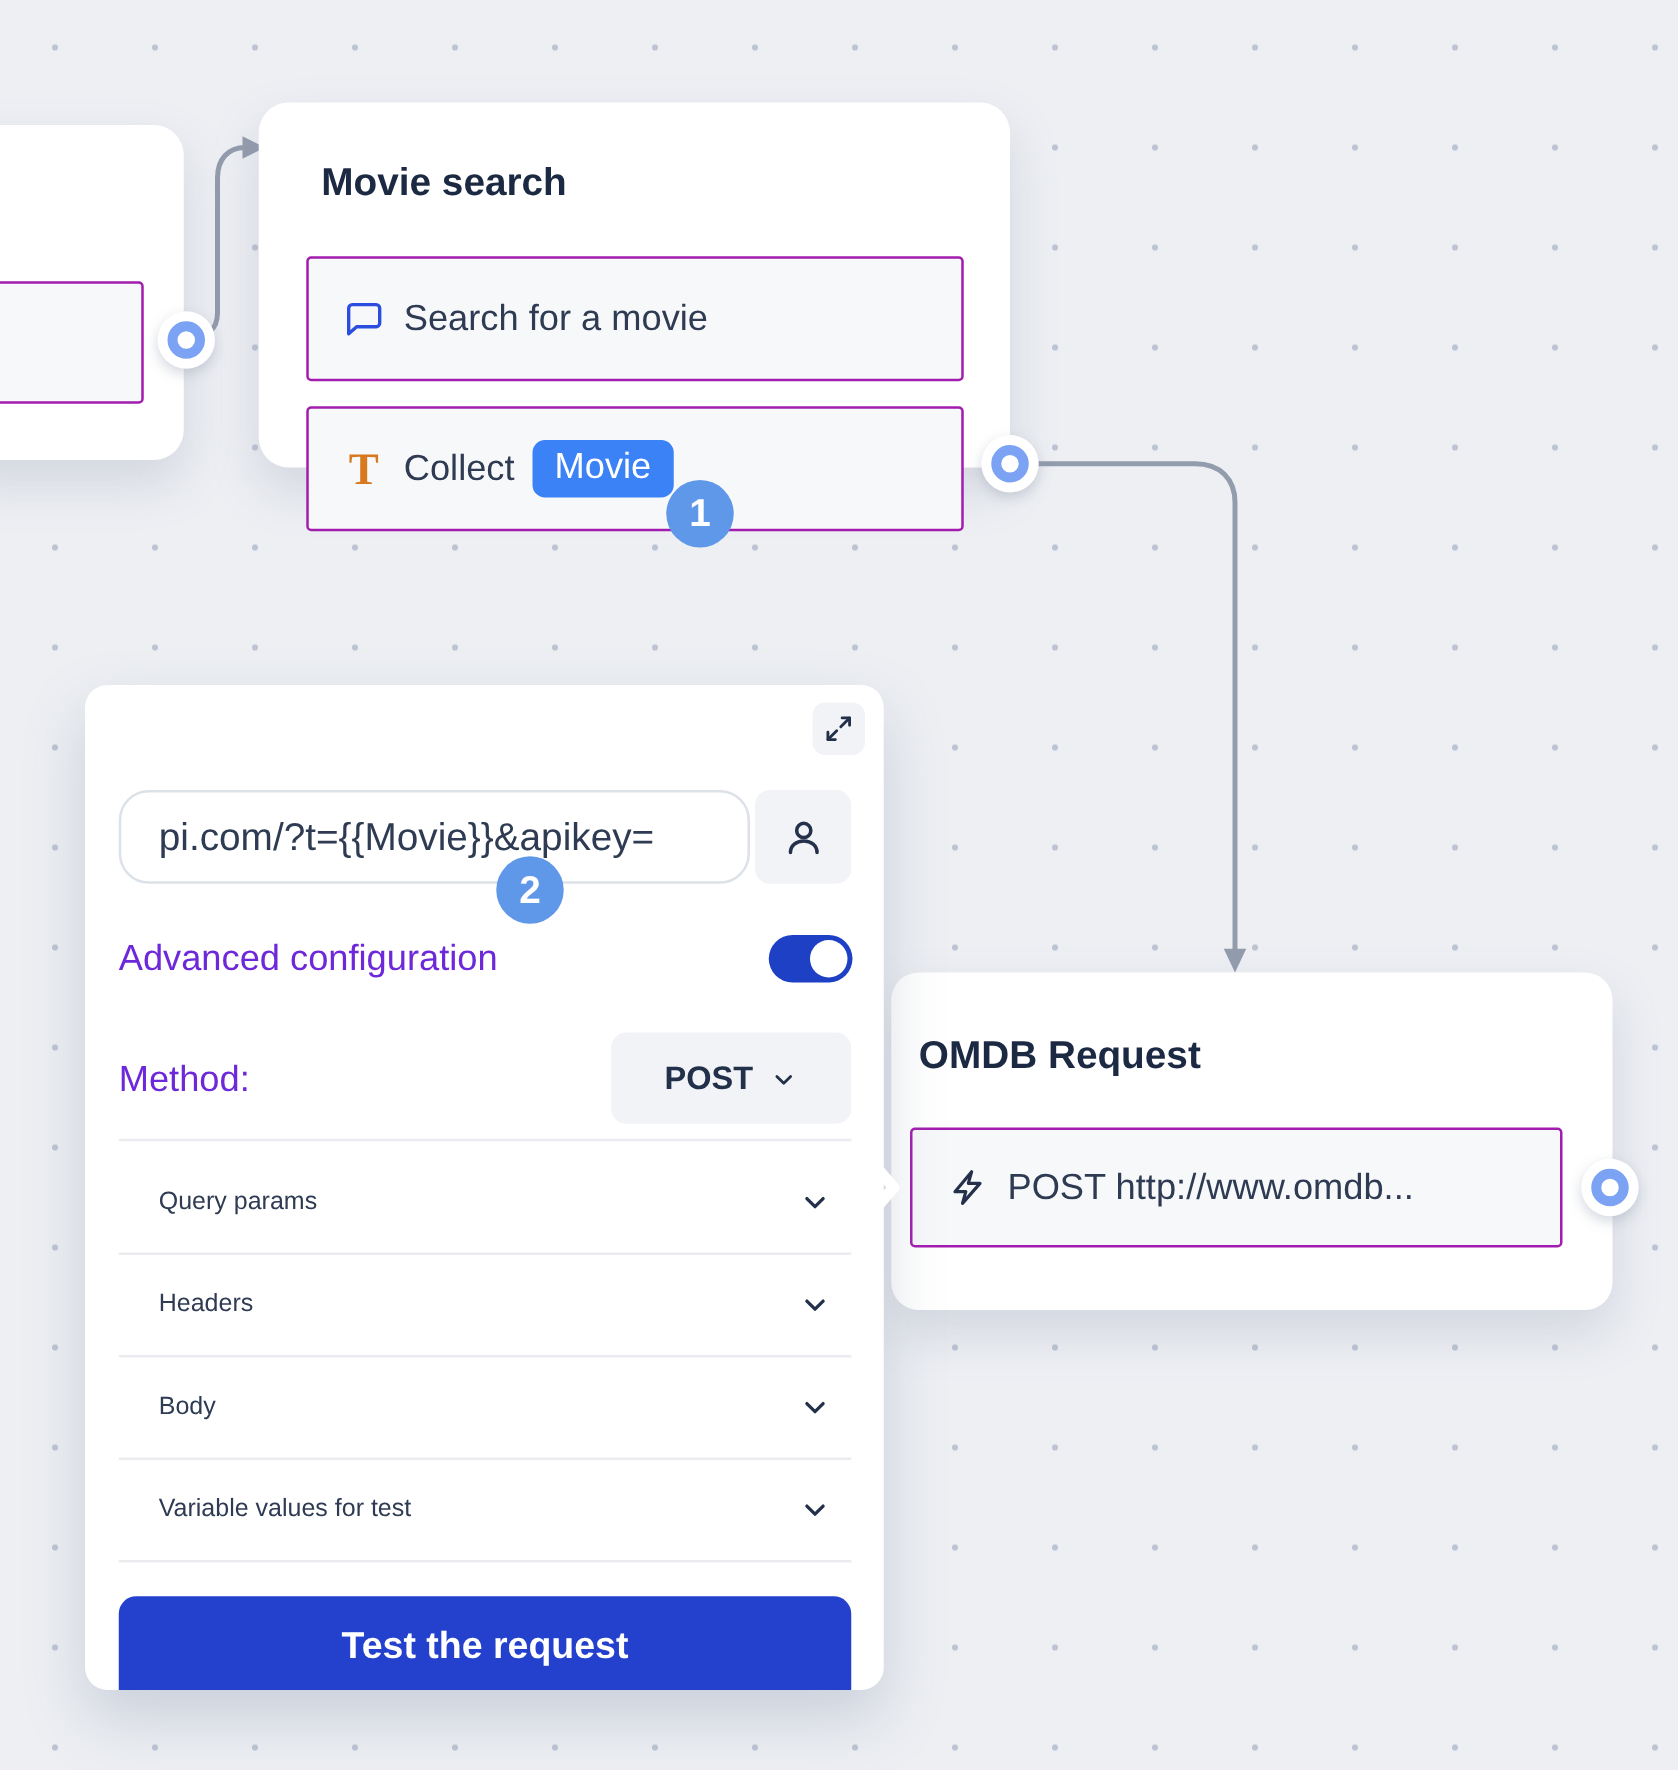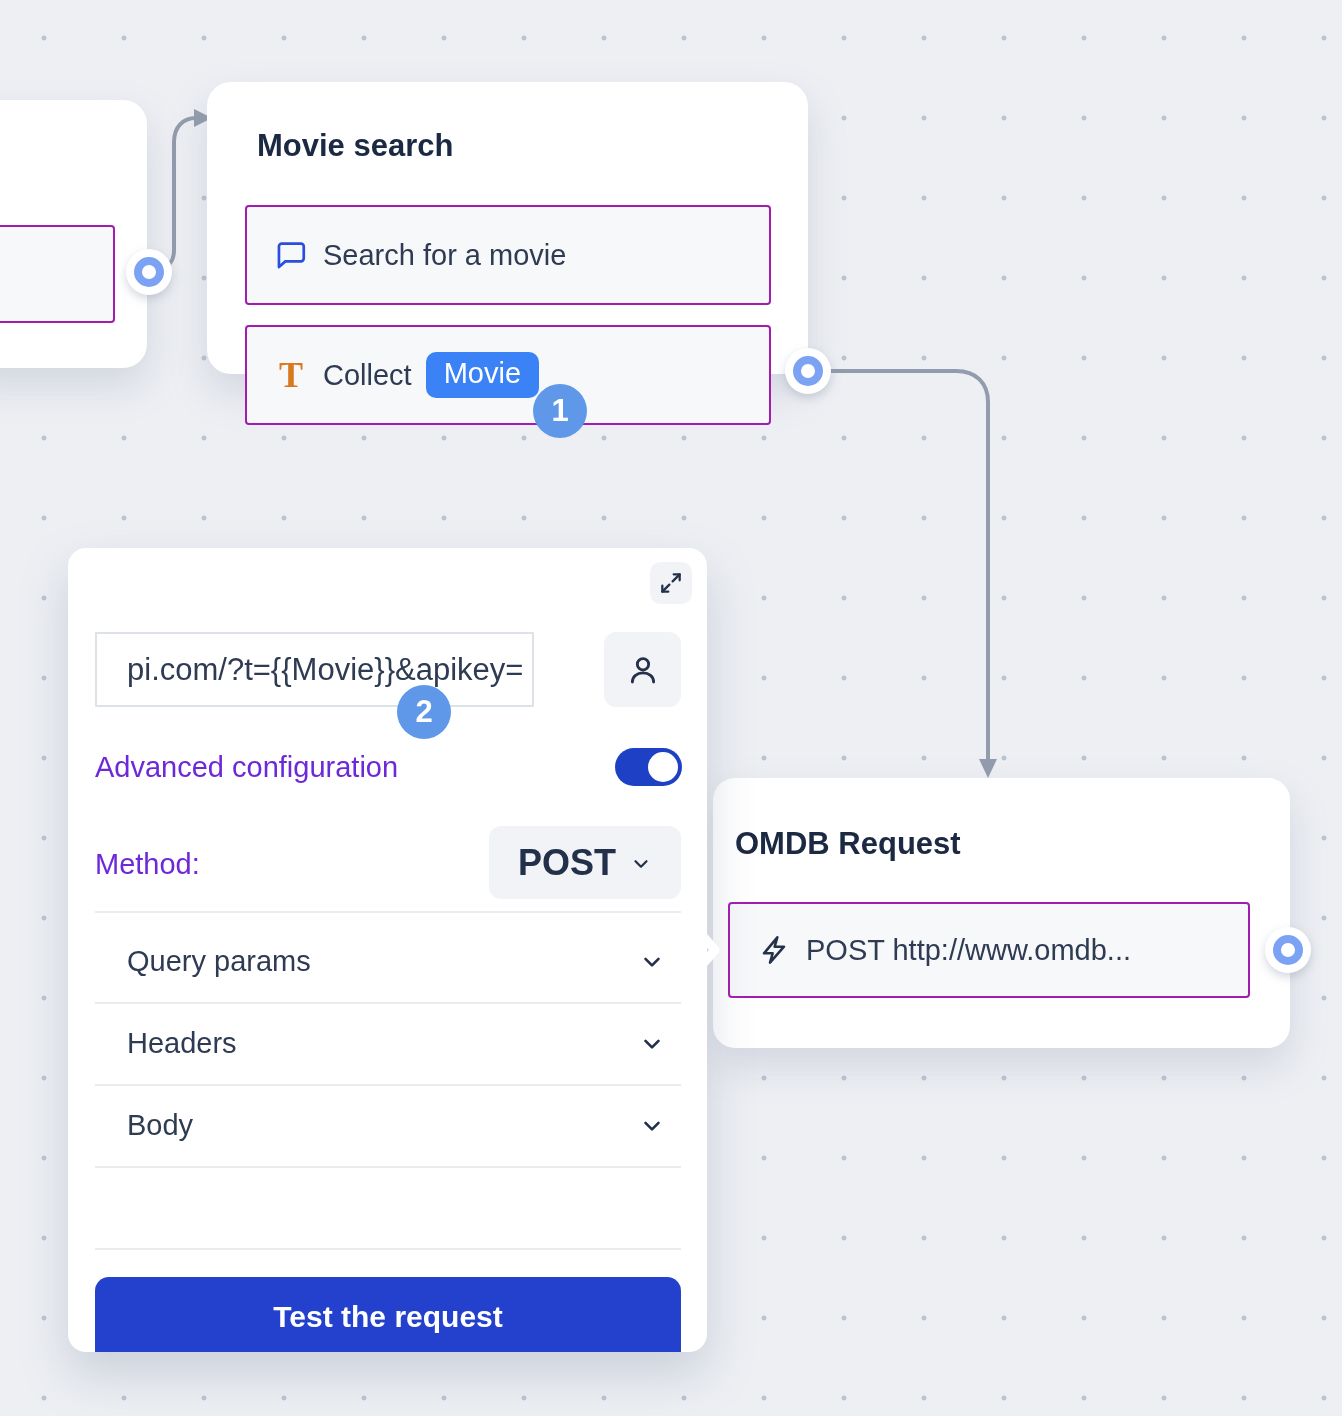--- a/index.html
+++ b/index.html
@@ -25,32 +25,32 @@
   .port{position:absolute;width:46px;height:46px;border-radius:50%;background:#ffffff;
     box-shadow:0 4px 10px rgba(128,139,163,.35);display:flex;align-items:center;justify-content:center;z-index:5;}
   .port .ring{width:14px;height:14px;border:8px solid #7ca2f4;border-radius:50%;background:#ffffff;}
   .step-badge{position:absolute;width:54px;height:54px;border-radius:50%;background:#5f98e9;
     color:#ffffff;font-size:31px;font-weight:700;display:flex;align-items:center;justify-content:center;z-index:6;}
   .var-badge{background:#3b82f6;color:#ffffff;border-radius:10px;padding:5px 18px 8px 18px;margin-left:14px;font-size:29px;}
   .t-glyph{font-family:"Liberation Serif","DejaVu Serif",serif;font-size:36px;font-weight:600;color:#d8791f;line-height:1;}
   .panel{position:absolute;left:68px;top:548px;width:639px;height:804px;background:#ffffff;
     border-radius:18px;box-shadow:0 22px 48px rgba(124,136,162,.30);overflow:hidden;z-index:3;}
   .icon-btn{position:absolute;background:#f1f3f6;border-radius:10px;display:flex;align-items:center;justify-content:center;}
-  .url-input{position:absolute;left:27px;top:84px;width:439px;height:75px;box-sizing:border-box;
-    border:2px solid #dde1e8;border-radius:1px;background:#ffffff;display:flex;align-items:center;
+  .url-input{position:absolute;left:27px;top:84px;width:505px;height:75px;box-sizing:border-box;
+    border:2px solid #dde1e8;border-radius:24px;background:#ffffff;display:flex;align-items:center;
     overflow:hidden;white-space:nowrap;font-size:31px;color:#2e3b53;padding-left:30px;}
   .panel-label{position:absolute;font-size:29px;color:#6d28d9;white-space:nowrap;}
   .toggle{position:absolute;left:547px;top:200px;width:67px;height:38px;border-radius:19px;background:#1e40c4;}
   .toggle .knob{position:absolute;right:4px;top:4px;width:30px;height:30px;border-radius:50%;background:#ffffff;}
   .select-btn{position:absolute;left:421px;top:278px;width:192px;height:73px;background:#f1f3f6;border-radius:12px;
     display:flex;align-items:center;justify-content:center;gap:14px;}
-  .select-btn .val{font-size:36px;font-weight:600;color:#22304a;}
+  .select-btn .val{font-size:26px;font-weight:600;color:#22304a;}
   .divider{position:absolute;left:27px;width:586px;height:0;border-top:2px solid #eaecf0;}
   .section-row{position:absolute;left:27px;width:586px;height:80px;display:flex;align-items:center;justify-content:space-between;}
-  .section-row .s-label{font-size:29px;color:#2e3b53;margin-left:32px;}
+  .section-row .s-label{font-size:20px;color:#2e3b53;margin-left:32px;}
   .section-row .chev{margin-right:16px;display:flex;}
   .primary-btn{position:absolute;left:27px;top:729px;width:586px;height:80px;background:#2341cd;
     border:none;border-radius:14px 14px 6px 6px;color:#ffffff;font-size:30px;font-weight:700;
     font-family:inherit;display:flex;align-items:center;justify-content:center;}
   svg{display:block;}
   .connector-layer{position:absolute;left:0;top:0;z-index:1;pointer-events:none;}
   .caret{position:absolute;left:688px;top:918px;z-index:4;}
 </style>
 </head>
 <body>
@@ -166,20 +166,28 @@
   <div class="section-row" style="top:537px;">
     <span class="s-label">Body</span>
     <span class="chev">
       <svg width="26" height="26" viewBox="0 0 24 24" fill="none" stroke="#23304a" stroke-width="2.4" stroke-linecap="round" stroke-linejoin="round">
           <polyline points="6,10 12,16 18,10"></polyline>
         </svg>
     </span>
   </div>
   <div class="divider" style="top:618px;"></div>
 
+  <div class="section-row" style="top:619px;">
+    <span class="s-label">Variable values for test</span>
+    <span class="chev">
+      <svg width="26" height="26" viewBox="0 0 24 24" fill="none" stroke="#23304a" stroke-width="2.4" stroke-linecap="round" stroke-linejoin="round">
+          <polyline points="6,10 12,16 18,10"></polyline>
+        </svg>
+    </span>
+  </div>
   <div class="divider" style="top:700px;"></div>
 
   <button class="primary-btn">Test the request</button>
 </div>
 
 <svg class="caret" width="34" height="64" viewBox="0 0 34 64">
   <polyline points="6,8 27,32 6,56" fill="none" stroke="#ffffff" stroke-width="9" stroke-linecap="round" stroke-linejoin="round"></polyline>
 </svg>
 
 <div class="step-badge" style="left:397px;top:685px;">2</div>

